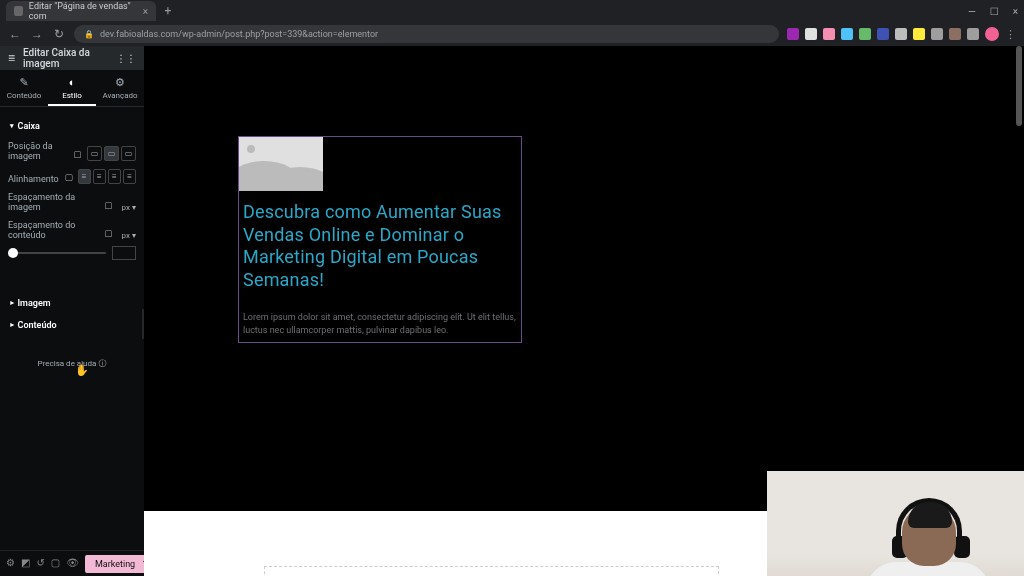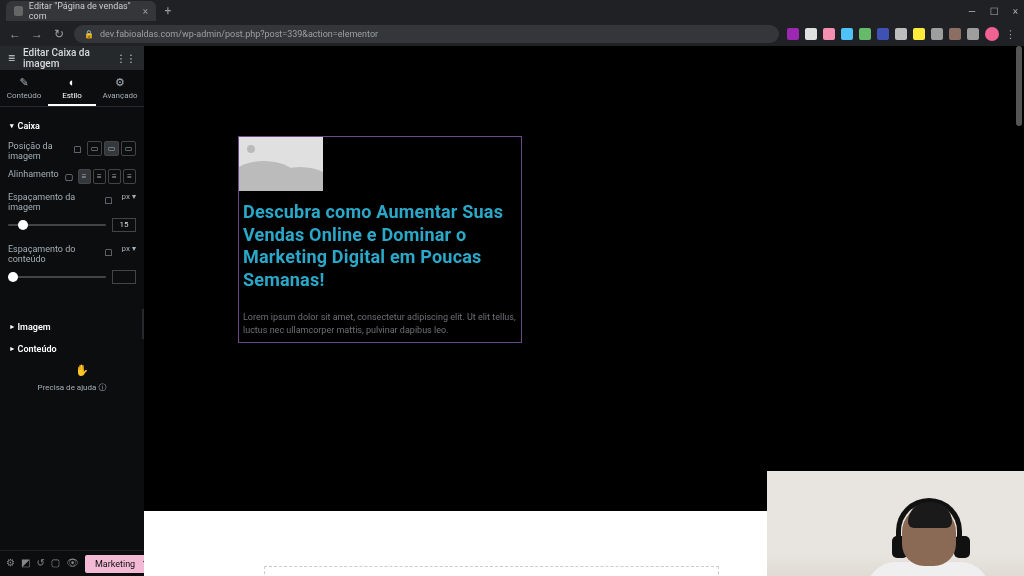--- a/index.html
+++ b/index.html
@@ -34,21 +34,21 @@
 .side-tabs { display:flex; border-bottom:1px solid #26292c; }
 .side-tab { flex:1; text-align:center; padding:6px 0 4px; font-size:8px; color:#a4afb7; }
 .side-tab.active { color:#fff; border-bottom:2px solid #fff; }
 .side-tab .ticon { display:block; font-size:11px; margin-bottom:2px; }
 
 .side-body { flex:1; padding:8px 8px 0 8px; font-size:9px; }
 .panel-head { display:flex; align-items:center; padding:6px 2px; font-weight:600; color:#fff; cursor:pointer; }
 .panel-head .chev { font-size:7px; margin-right:4px; }
 .collapsed .chev { transform:rotate(-90deg); display:inline-block; }
 
-.row { display:flex; align-items:flex-start; padding:4px 0; color:#a4afb7; }
+.row { display:flex; align-items:flex-end; padding:4px 0; color:#a4afb7; }
 .row .lbl { flex:1; font-size:9px; }
 .picon { width:15px; height:15px; border:1px solid #444; border-radius:2px; display:flex; align-items:center; justify-content:center; font-size:8px; margin-left:2px; background:transparent; }
 .picon.on { background:#34383c; }
 .devicon { width:15px; height:15px; display:flex; align-items:center;justify-content:center; font-size:9px; color:#a4afb7; margin-left:4px;}
 .slider-row { display:flex; align-items:center; gap:6px; padding:2px 0 8px; }
 .track { flex:1; height:2px; background:#444; position:relative; border-radius:1px; }
 .thumb { position:absolute; top:-4px; width:10px; height:10px; border-radius:50%; background:#fff; }
 .numbox { width:24px; height:14px; border:1px solid #444; font-size:8px; text-align:center; line-height:12px; background:#0c0d0e; color:#d5dadf; }
 .unit-sel { font-size:8px; color:#a4afb7; width:20px; text-align:right;}
 
@@ -64,21 +64,21 @@
 
 .canvas { flex:1; background:#000; position:relative; overflow:hidden; }
 .canvas .white-sec { position:absolute; left:0; right:0; top:465px; height:400px; background:#fff; }
 .dashed { position:absolute; left:120px; top:520px; width:455px; height:40px; border:1px dashed #ccc; }
 
 .card { position:absolute; left:94px; top:90px; width:284px; border:1px solid #6b4a88; padding:0; }
 .card-img { width:84px; height:54px; background:#e0e0e0; position:relative; overflow:hidden; }
 .card-img::before { content:""; position:absolute; left:8px; top:8px; width:8px; height:8px; border-radius:50%; background:#bbb; }
 .card-img::after { content:""; position:absolute; left:-10px; bottom:-10px; width:70px; height:40px; background:#bbb; border-radius:50%; box-shadow:36px 6px 0 0 #bbb; }
 .card-body { padding:10px 4px 6px 4px; }
-.card-title { color:#2aa8c9; font-weight:700; font-size:18px; line-height:1.25; letter-spacing:0.2px; }
+.card-title { color:#2aa8c9; font-weight:400; font-size:18px; line-height:1.25; letter-spacing:0.2px; }
 .card-desc { color:#6e6f76; font-size:9px; line-height:1.4; margin-top:20px; }
 
 .cursor { position:absolute; left:75px; top:318px; font-size:11px; color:#eee; pointer-events:none; }
 
 
 .webcam { position:absolute; right:0; top:425px; width:257px; height:151px; background:linear-gradient(180deg,#e8e4df 55%,#cfc7bd 100%); }
 .person { position:absolute; right:32px; bottom:0; width:150px; height:130px; }
 .head { position:absolute; left:60px; top:14px; width:54px; height:60px; background:#8a6a54; border-radius:26px 26px 22px 22px; }
 .head::after{content:"";position:absolute;left:6px;top:-4px;width:44px;height:26px;background:#1a1a1a;border-radius:20px 20px 6px 6px;}
 .headset { position:absolute; left:54px; top:6px; width:66px; height:56px; border:5px solid #111; border-bottom:none; border-radius:34px 34px 0 0;}
@@ -166,26 +166,20 @@
         <span class="picon">≡</span>
         <span class="picon">≡</span>
         <span class="picon">≡</span>
       </div>
 
       <div class="row">
         <span class="lbl">Espaçamento da imagem</span>
         <span class="devicon">▢</span>
         <span class="unit-sel" title="px"><span>px</span> ▾</span>
       </div>
-      <div class="slider-row">
-        <div class="track">
-            <div class="thumb" style="left:10px"></div>
-          </div>
-        <div class="numbox">15</div>
-      </div>
 
       <div class="row">
         <span class="lbl">Espaçamento do conteúdo</span>
         <span class="devicon">▢</span>
         <span class="unit-sel"><span>px</span> ▾</span>
       </div>
       <div class="slider-row">
         <div class="track">
             <div class="thumb" style="left:0"></div>
           </div>

